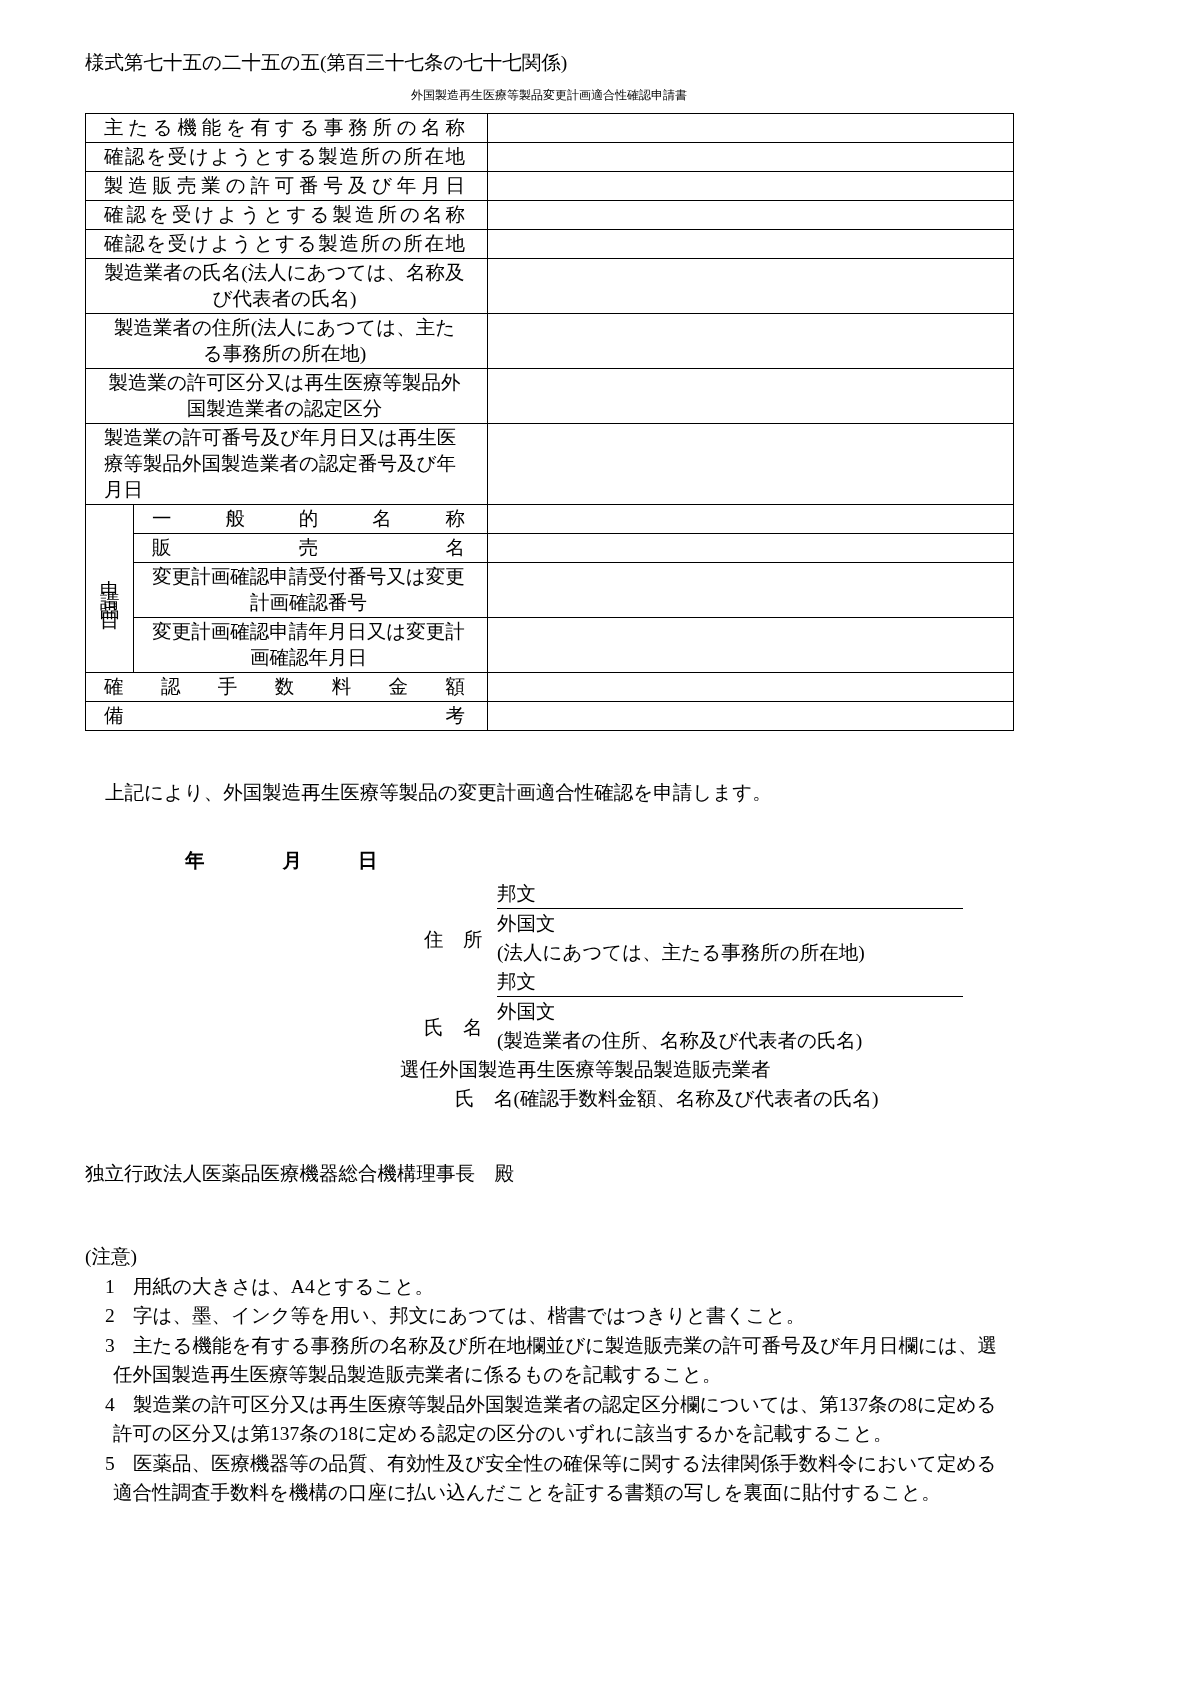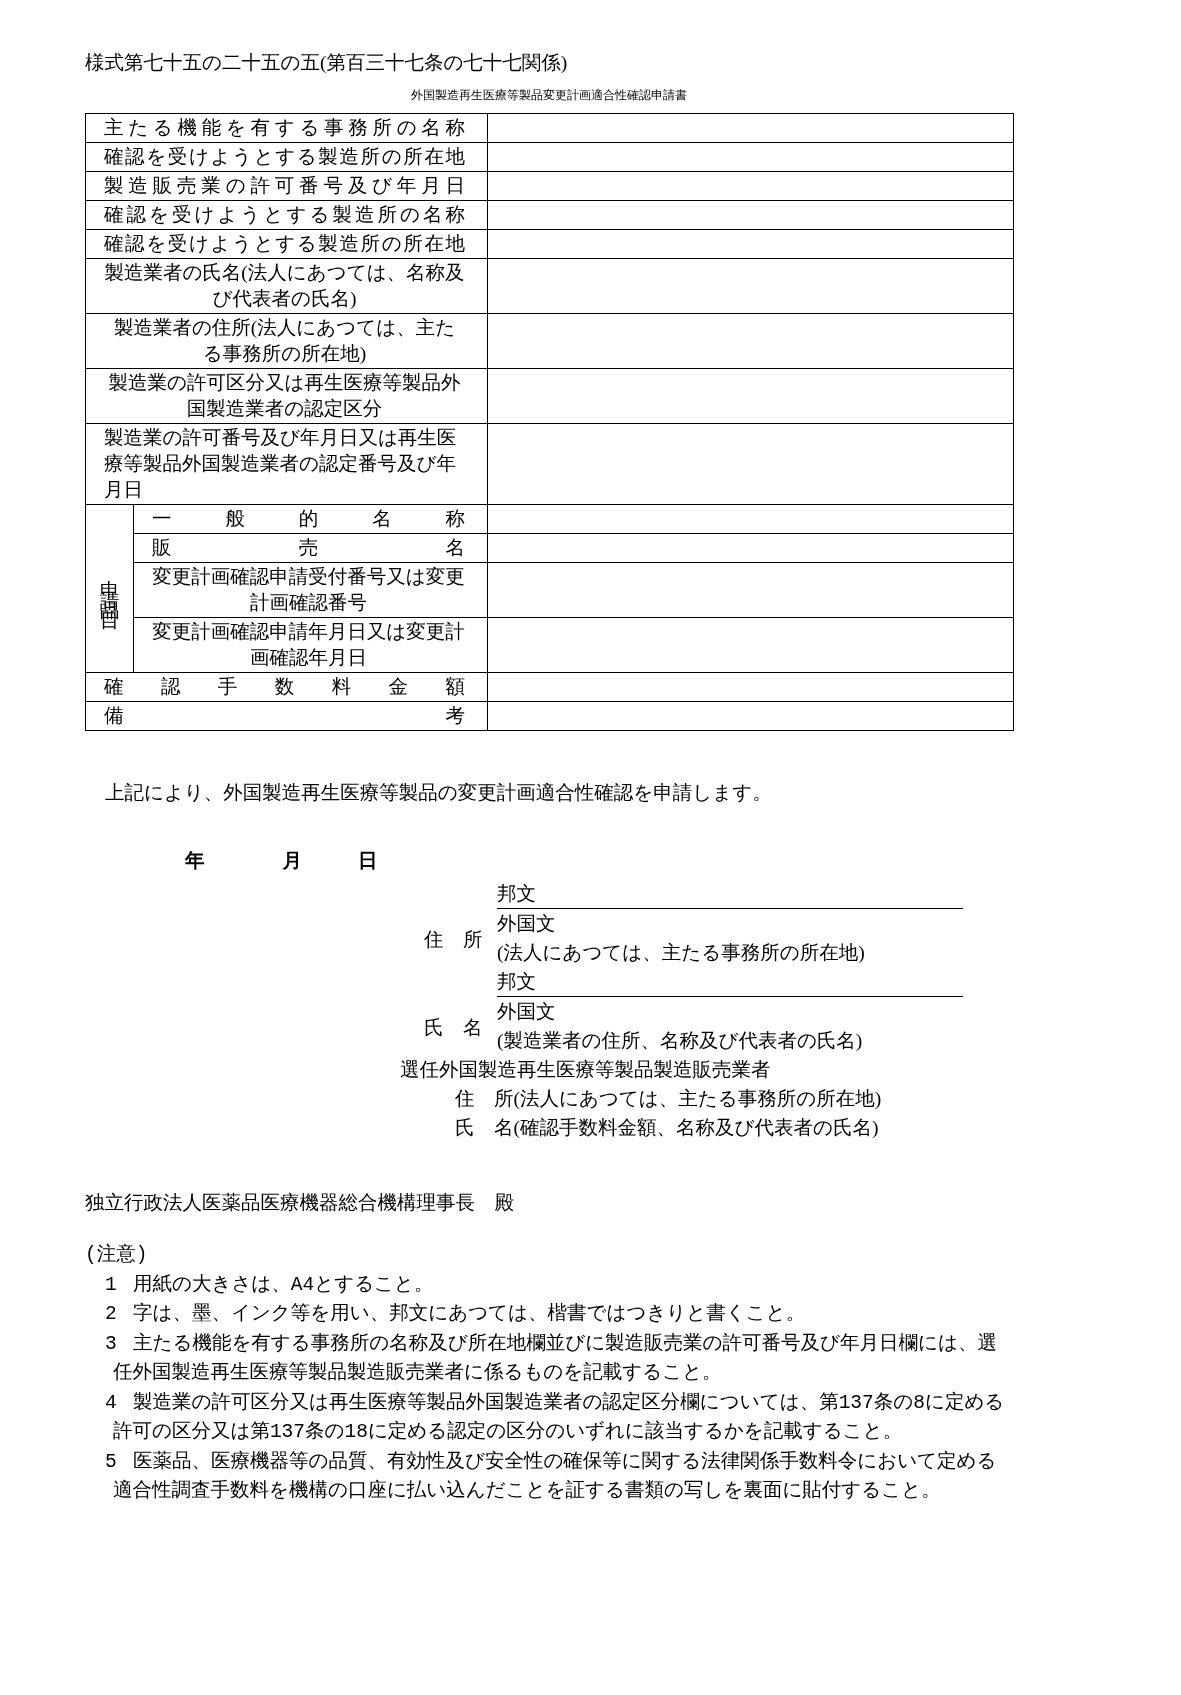--- a/index.html
+++ b/index.html
@@ -40,21 +40,21 @@
 
   .sig { line-height:29px; }
   .sig-line { position:relative; padding-left:412px; min-height:29px; }
   .sig-label { position:absolute; left:339px; top:16px; }
   .ul { display:inline-block; width:466px; border-bottom:1.5px solid #000; }
   .agent-heading { margin-left:315px; min-height:29px; }
   .agent-line { margin-left:370px; min-height:29px; }
 
   .addressee { margin-top:46px; line-height:29px; }
 
-  .notes { margin-top:24px; line-height:29.5px;font-family:Liberation Mono, monospace; }
+  .notes { margin-top:54px; line-height:29.5px; }
   .note { margin-left:28px; text-indent:-8px; }
   .note-num { display:inline-block; width:28px; text-indent:0; }
 </style>
 </head>
 <body>
 
 <div class="page">
   <div class="content">
 
     <div class="form-number">様式第七十五の二十五の五(第百三十七条の七十七関係)</div>
@@ -156,21 +156,20 @@
         <span class="ul">邦文</span>
       </div>
       <div class="sig-line">
         <span class="sig-label">氏　名</span>
         <span>外国文</span>
       </div>
       <div class="sig-line">
         <span>(製造業者の住所、名称及び代表者の氏名)</span>
       </div>
       <div class="agent-heading">選任外国製造再生医療等製品製造販売業者</div>
-      <div class="agent-line">住　所(法人にあつては、主たる事務所の所在地)</div>
       <div class="agent-line">氏　名(確認手数料金額、名称及び代表者の氏名)</div>
     </div>
 
     <div class="addressee">独立行政法人医薬品医療機器総合機構理事長　殿</div>
 
     <div class="notes">
       <div class="notes-heading">(注意)</div>
       <div class="note">
         <span class="note-num">1</span><span>用紙の大きさは、A4とすること。</span>
       </div>

